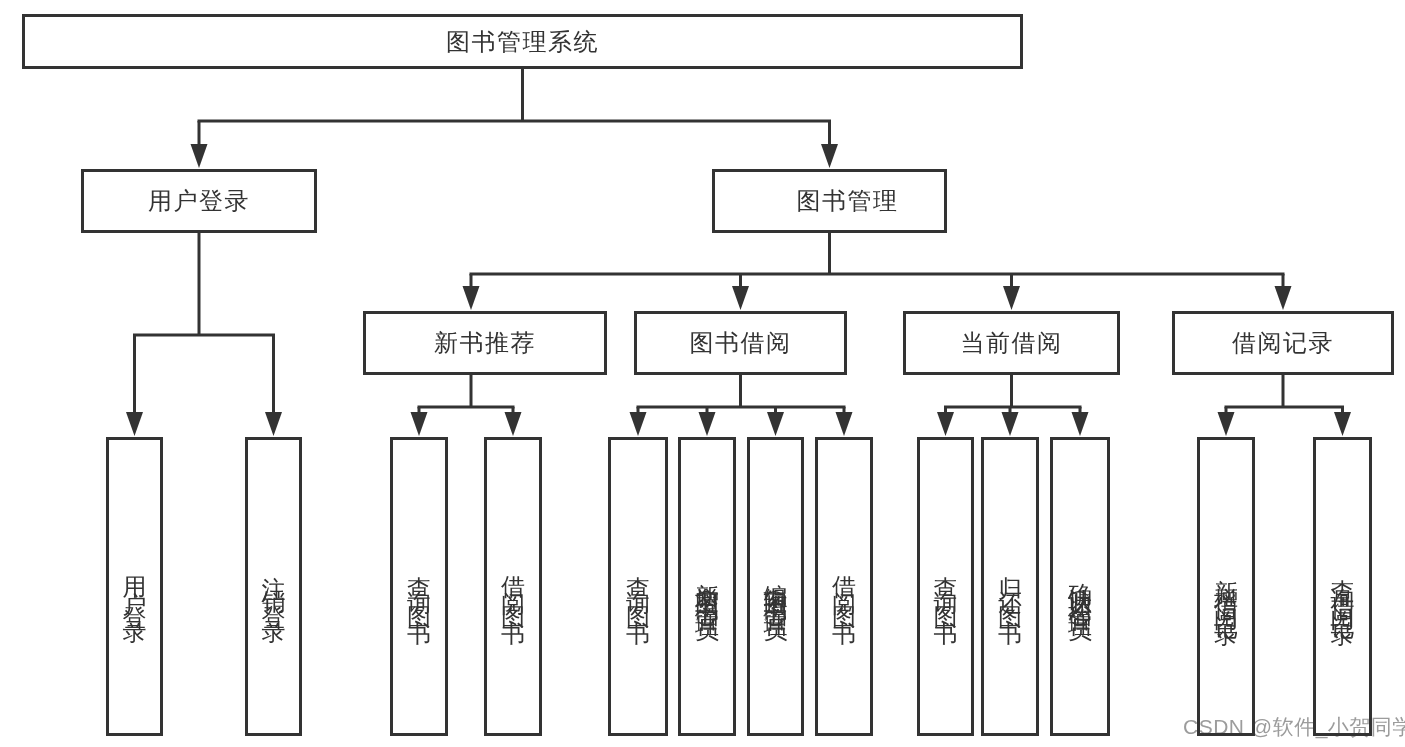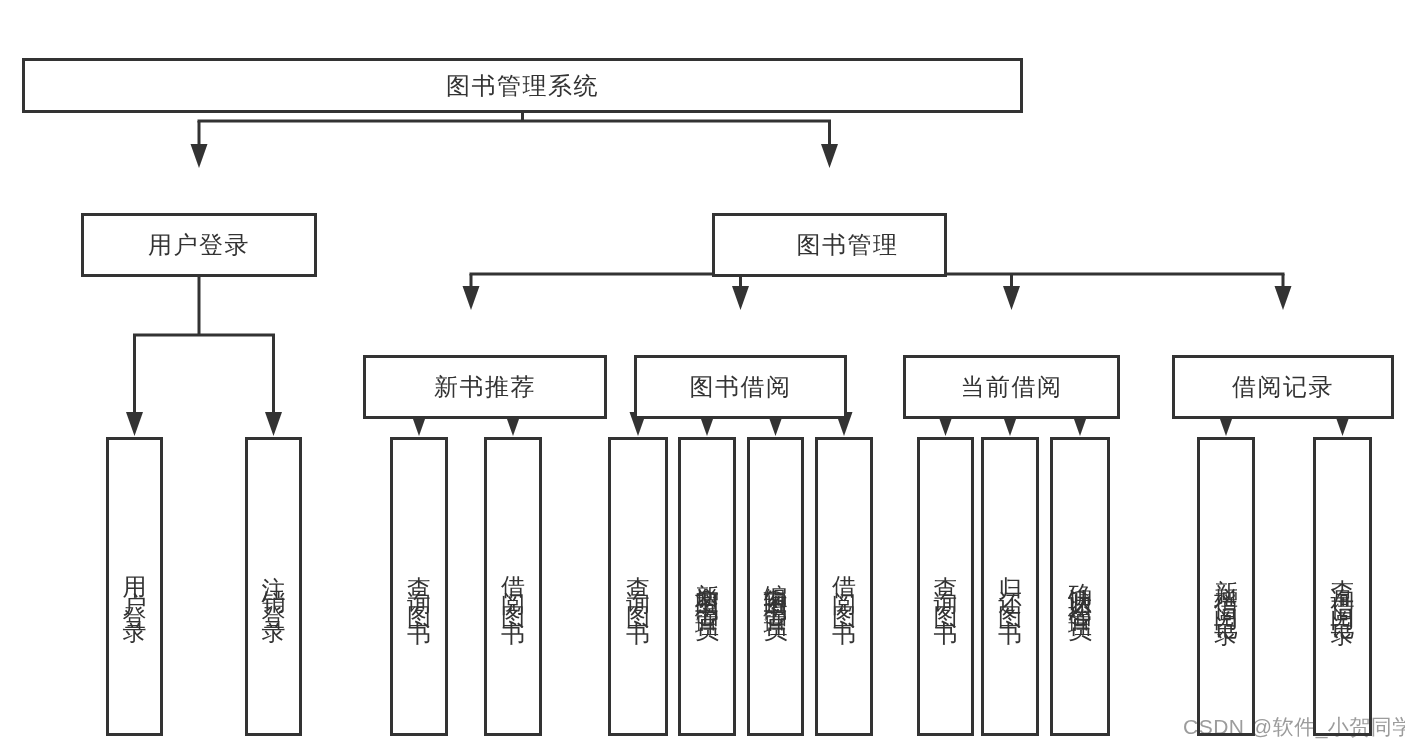--- a/index.html
+++ b/index.html
@@ -6,21 +6,21 @@
   .stage{
     position:relative;width:1405px;height:747px;background:#ffffff;overflow:hidden;
     font-family:"Liberation Sans", sans-serif;
   }
   .connectors{position:absolute;left:0;top:0;width:1405px;height:747px;pointer-events:none;}
   .node{
     position:absolute;box-sizing:border-box;border:3px solid #333333;background:#ffffff;
     display:flex;align-items:center;justify-content:center;
     color:#333333;z-index:2;
   }
-  .node.h{font-size:24px;letter-spacing:1.5px;white-space:nowrap;margin-top:44px;}
+  .node.h{font-size:24px;letter-spacing:1.5px;white-space:nowrap;}
   .node.v{
     writing-mode:vertical-rl;text-orientation:mixed;
     font-size:24px;line-height:1;white-space:nowrap;
   }
   .node.v.len4{letter-spacing:15px;}
   .node.v.len6{letter-spacing:9px;}
   .node.v.len9{letter-spacing:5px;}
   .watermark{
     position:absolute;left:1183px;top:713px;
     font-size:21px;color:#9c9c9c;letter-spacing:0.5px;white-space:nowrap;

